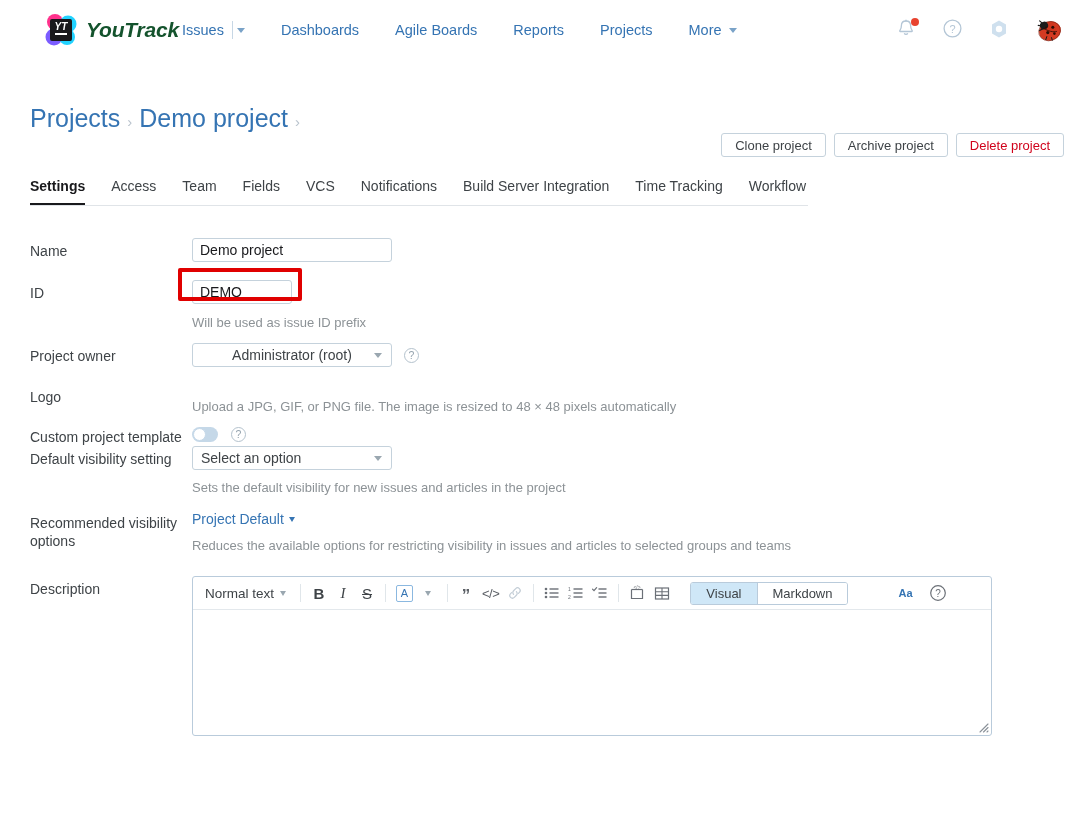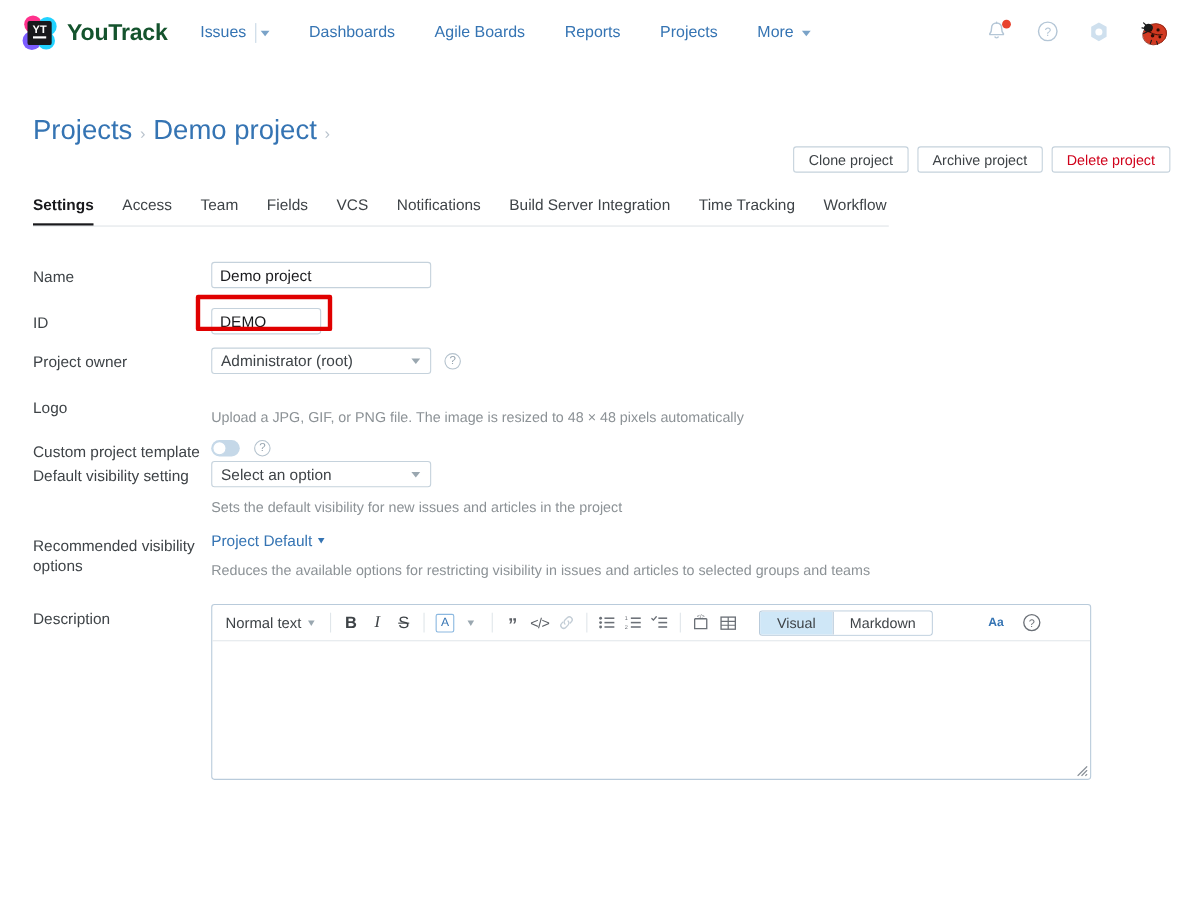--- a/index.html
+++ b/index.html
@@ -21,22 +21,22 @@
     display: flex; align-items: center; justify-content: center;
   }
 
   
   .header {
     position: absolute; left: 0; top: 0; width: 1088px; height: 60px;
     background: #fff;
     display: flex; align-items: center;
   }
   .logo-wrap {
-    position: absolute; left: 19px; top: 13px;
-    display: flex; align-items: center; gap: 8px;
+    position: absolute; left: 44px; top: 13px;
+    display: flex; align-items: center; gap: 8px; font-style: italic;
   }
   .logo-mark { position: relative; width: 34px; height: 34px; }
   .logo-text {
     font-size: 21px; font-weight: bold; color: #14532d;
     letter-spacing: -0.2px;
   }
   .nav {
     position: absolute; left: 182px; top: 0; height: 60px;
     display: flex; align-items: center; gap: 0px;
   }
@@ -135,21 +135,21 @@
     border: 4px solid #e00000; border-radius: 2px;
     pointer-events: none;
   }
 
   .select {
     height: 24px; border: 1px solid #c5d2dc; border-radius: 3px;
     background: #fff; font-size: 14px; color: #3e4347;
     display: flex; align-items: center; position: relative;
     cursor: pointer; padding: 0 8px;
   }
-  .select.owner { width: 200px; justify-content: flex-start; }
+  .select.owner { width: 200px; justify-content: center; }
   .select.vis { width: 200px; justify-content: flex-start; }
   .sel-caret {
     position: absolute; right: 9px; top: 9px;
     width: 0; height: 0;
     border-left: 4px solid transparent;
     border-right: 4px solid transparent;
     border-top: 5px solid #9aa7b0;
   }
 
   .help-ico {
@@ -374,20 +374,21 @@
     </div>
   </div>
 
   <div class="row" style="margin-bottom:12px;">
     <div class="label">ID</div>
     <div class="field">
       <div style="position:relative;display:inline-block;">
         <input class="txt id-inp" type="text" value="DEMO" style="">
         <div class="redbox"></div>
       </div>
+      <div class="hint" style="margin-top:10px;">Will be used as issue ID prefix</div>
     </div>
   </div>
 
   <div class="row" style="margin-bottom:17px;">
     <div class="label">Project owner</div>
     <div class="field" style="display:flex;align-items:center;gap:12px;">
       <div class="select owner">
         <span>Administrator (root)</span>
         <span class="sel-caret"></span>
       </div>

